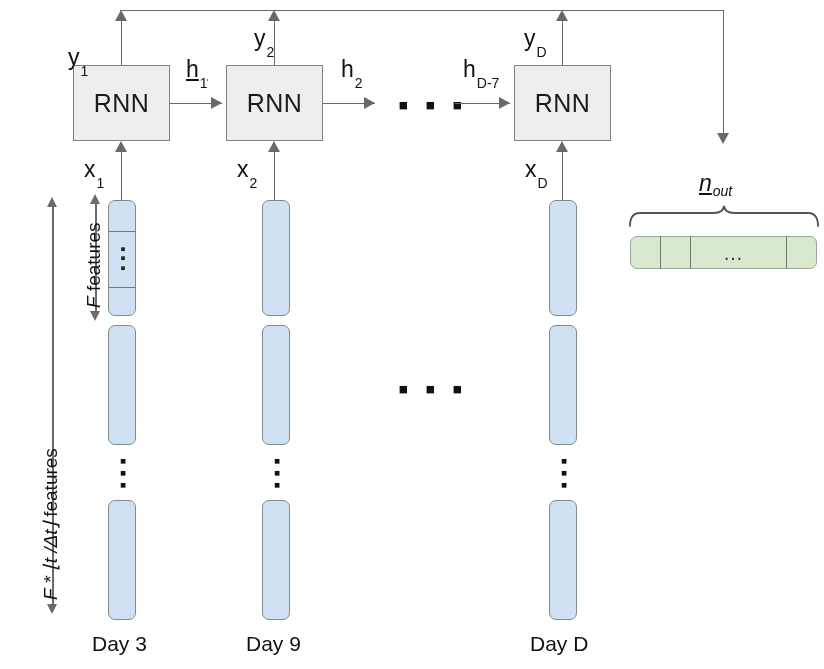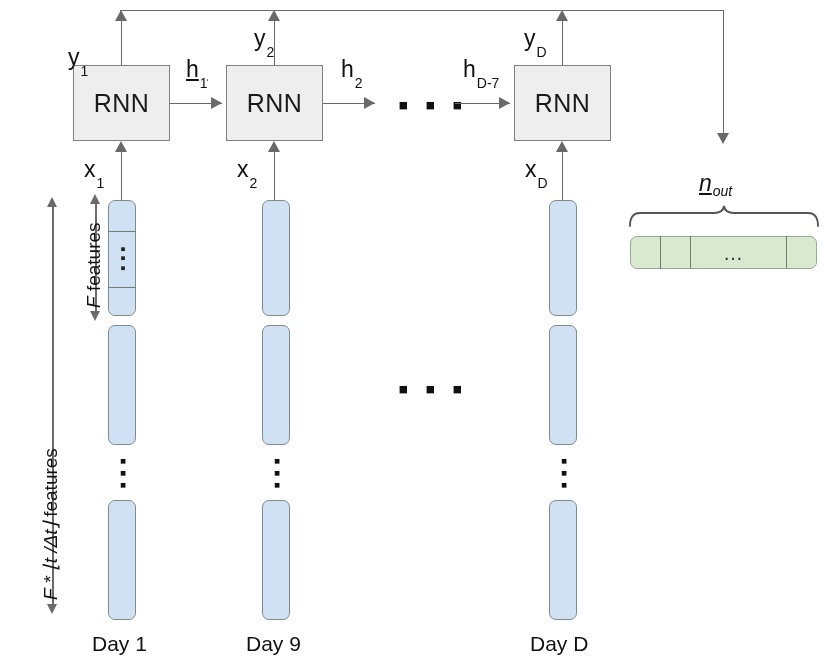--- a/index.html
+++ b/index.html
@@ -194,21 +194,21 @@
   <div class="dots-v" style="left:267px;top:455px;width:20px;">▪<br>▪<br>▪</div>
   <div class="blk" style="left:262px;top:500px;width:28px;height:120px;"></div>
 
   <div class="dots-h" style="left:398px;top:374px;">▪ ▪ ▪</div>
 
   <div class="blk" style="left:549px;top:200px;width:28px;height:116px;"></div>
   <div class="blk" style="left:549px;top:325px;width:28px;height:120px;"></div>
   <div class="dots-v" style="left:554px;top:455px;width:20px;">▪<br>▪<br>▪</div>
   <div class="blk" style="left:549px;top:500px;width:28px;height:120px;"></div>
 
-  <div class="lbl lbl-day" style="left:92px;top:633px;">Day 1</div>
+  <div class="lbl lbl-day" style="left:92px;top:633px;">Day 3</div>
   <div class="lbl lbl-day" style="left:246px;top:633px;">Day 9</div>
   <div class="lbl lbl-day" style="left:530px;top:633px;">Day D</div>
 
   <div class="lbl lbl-nout" style="left:699px;top:172px;">
     <span>n</span><span class="nout-sub">out</span>
   </div>
 
   <svg class="brace" style="left:628px;top:205px;" width="192" height="22" viewBox="0 0 192 22">
     <path d="M2,21 Q2,8 12,8 L86,8 Q95,8 96,1 Q97,8 106,8 L180,8 Q190,8 190,21" fill="none" stroke="#555555" stroke-width="1.8" stroke-linecap="round"></path>
   </svg>

